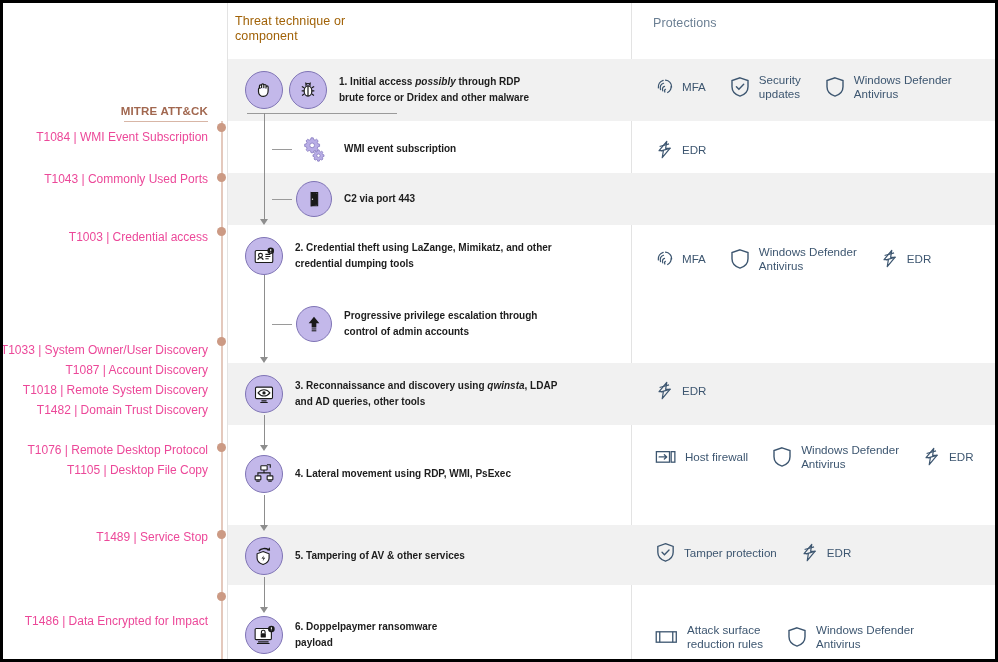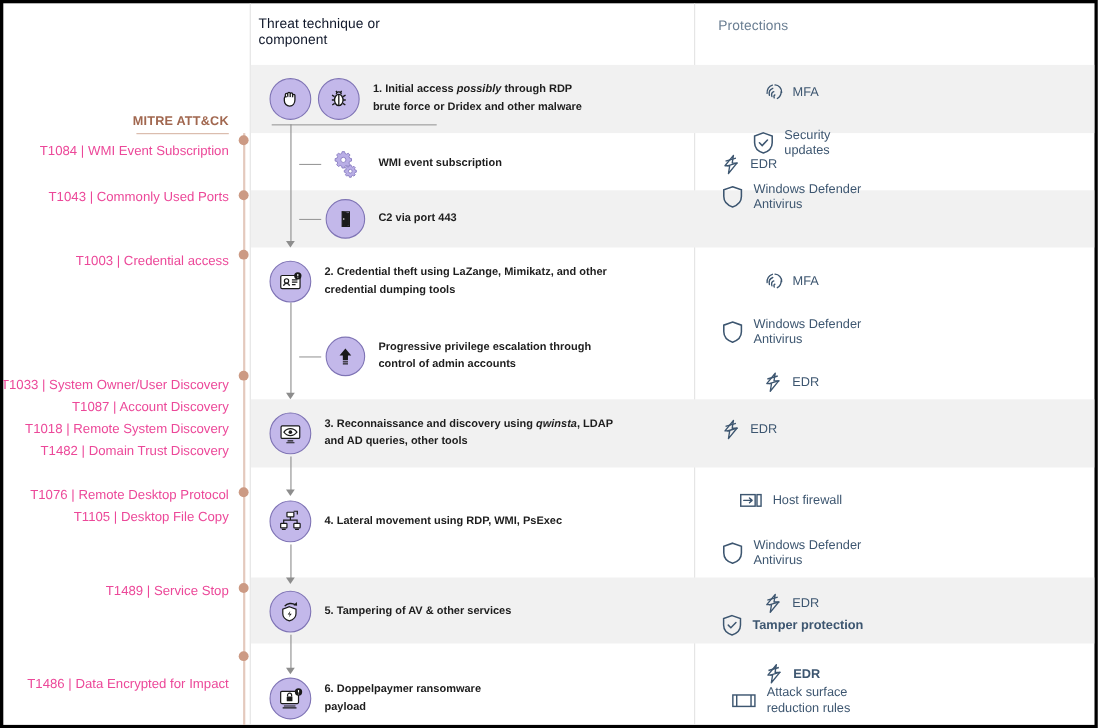--- a/index.html
+++ b/index.html
@@ -32,21 +32,21 @@
     position: absolute;
     top: 0; left: 0; right: 0;
     height: 56px;
   }
   .hdr-mid {
     position: absolute;
     left: 232px; top: 11px;
     width: 170px;
     font-size: 12.5px;
     line-height: 15px;
-    color: #0f172a;
+    color: #a16207;
     letter-spacing: .1px;
   }
   .hdr-right {
     position: absolute;
     left: 650px; top: 13px;
     font-size: 12.5px;
     color: #6b7f93;
     letter-spacing: .1px;
   }
 
@@ -157,21 +157,20 @@
   }
 
   
   .prot { position: absolute; left: 629px; top: 0; right: 0; height: 662px; }
   .prot-row {
     position: absolute;
     left: 22px;
     display: flex;
     align-items: center;
     gap: 22px;
-    flex-direction: column;
   }
   .prot-item {
     display: flex;
     align-items: center;
     gap: 7px;
   }
   .prot-label {
     font-size: 11.6px;
     line-height: 13.5px;
     color: #3d5670;
@@ -508,21 +507,21 @@
         <span class="prot-icon">
           <svg width="21" height="21" viewBox="0 0 24 24" fill="none" stroke="#3d5670" stroke-width="1.4" stroke-linejoin="round">
             <path d="M14.6 2.6 5.8 13.4h4.9l-1.3 8 8.8-10.8h-4.9z"></path>
             <path d="M17.2 5.5 6.4 8.6M19 10.4 8.2 13.5"></path>
           </svg>
         </span>
         <span class="prot-label">EDR</span>
       </div>
     </div>
 
-    <div class="prot-row" style="top:554px;font-weight:bold;">
+    <div class="prot-row" style="top:538px;">
       <div class="prot-item">
         <span class="prot-icon">
           <svg width="23" height="23" viewBox="0 0 24 24" fill="none" stroke="#3d5670" stroke-width="1.4">
             <path d="M12 2.8 20 5.6v6.1c0 4.6-3.3 7.9-8 9.4-4.7-1.5-8-4.8-8-9.4V5.6z"></path>
             <path d="m8.4 11.8 2.5 2.5 4.8-5" stroke-linecap="round"></path>
           </svg>
         </span>
         <span class="prot-label">Tamper protection</span>
       </div>
       <div class="prot-item">

